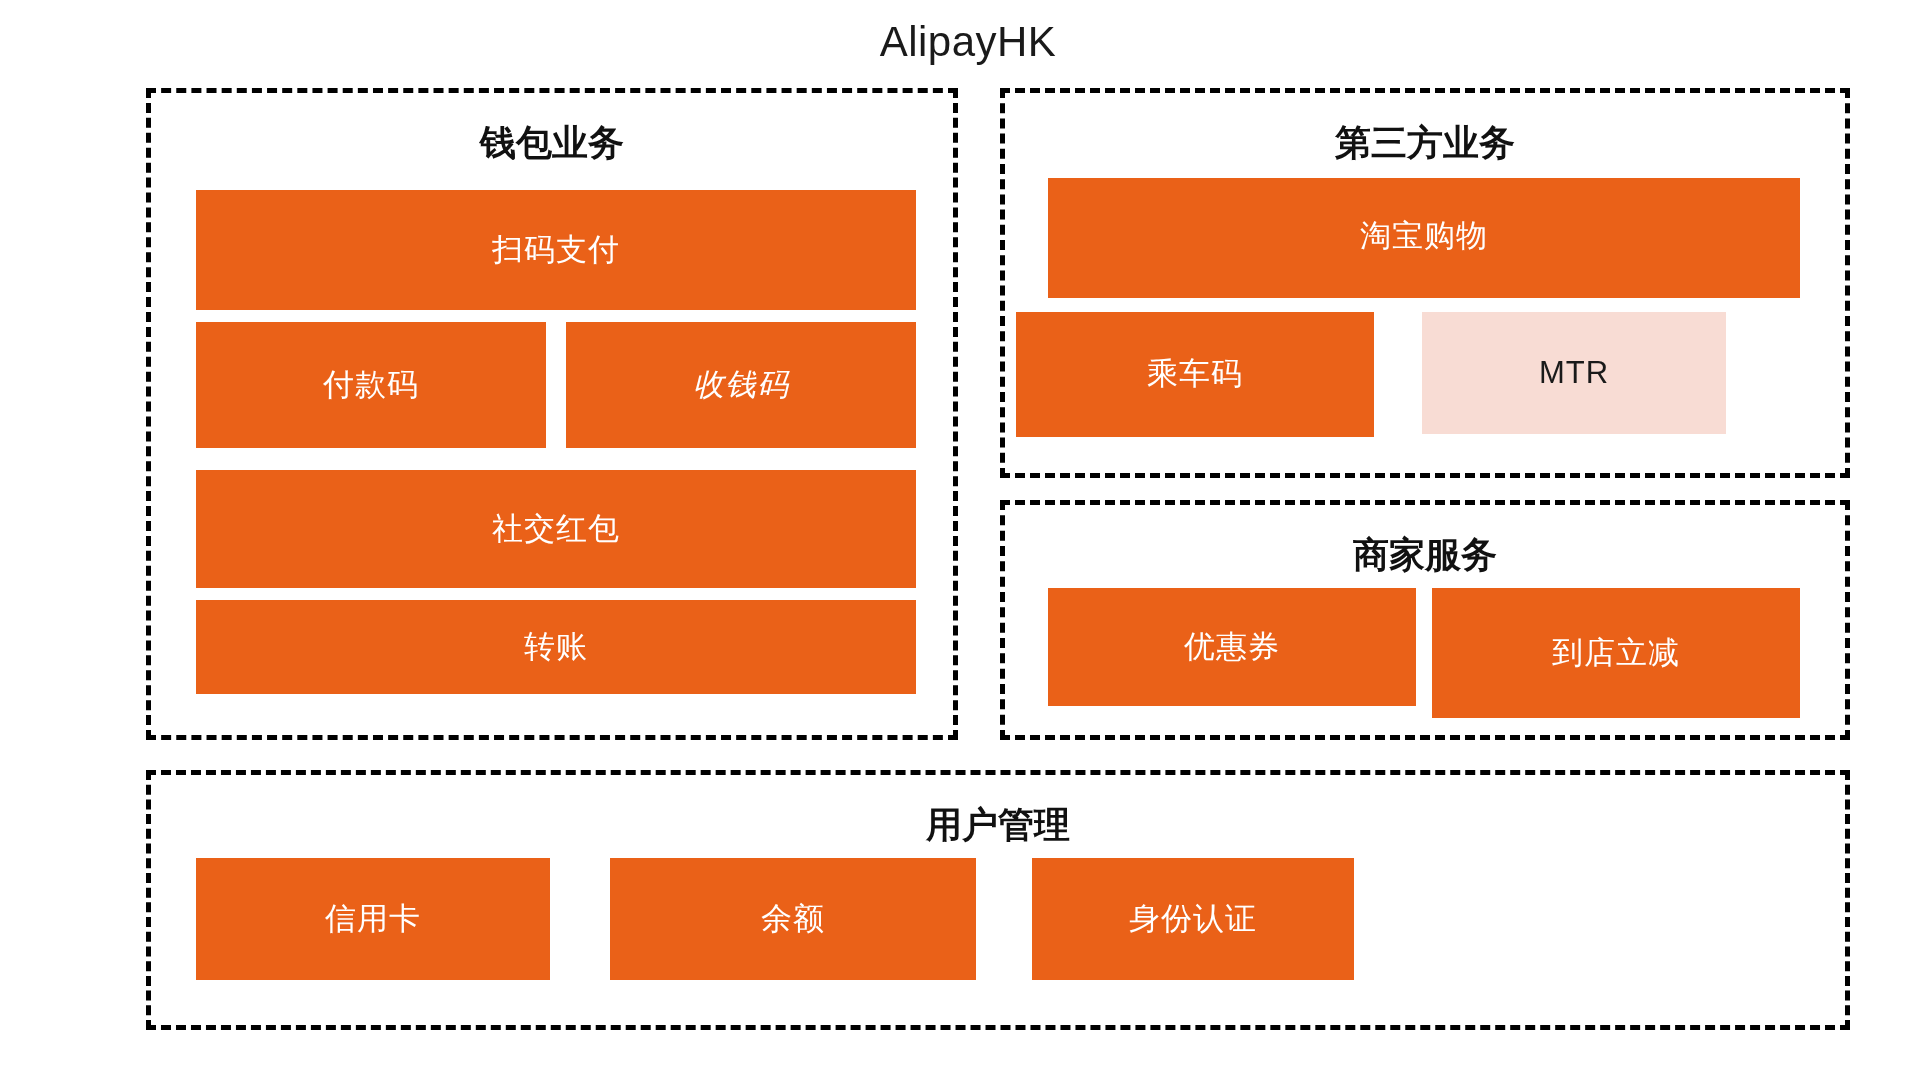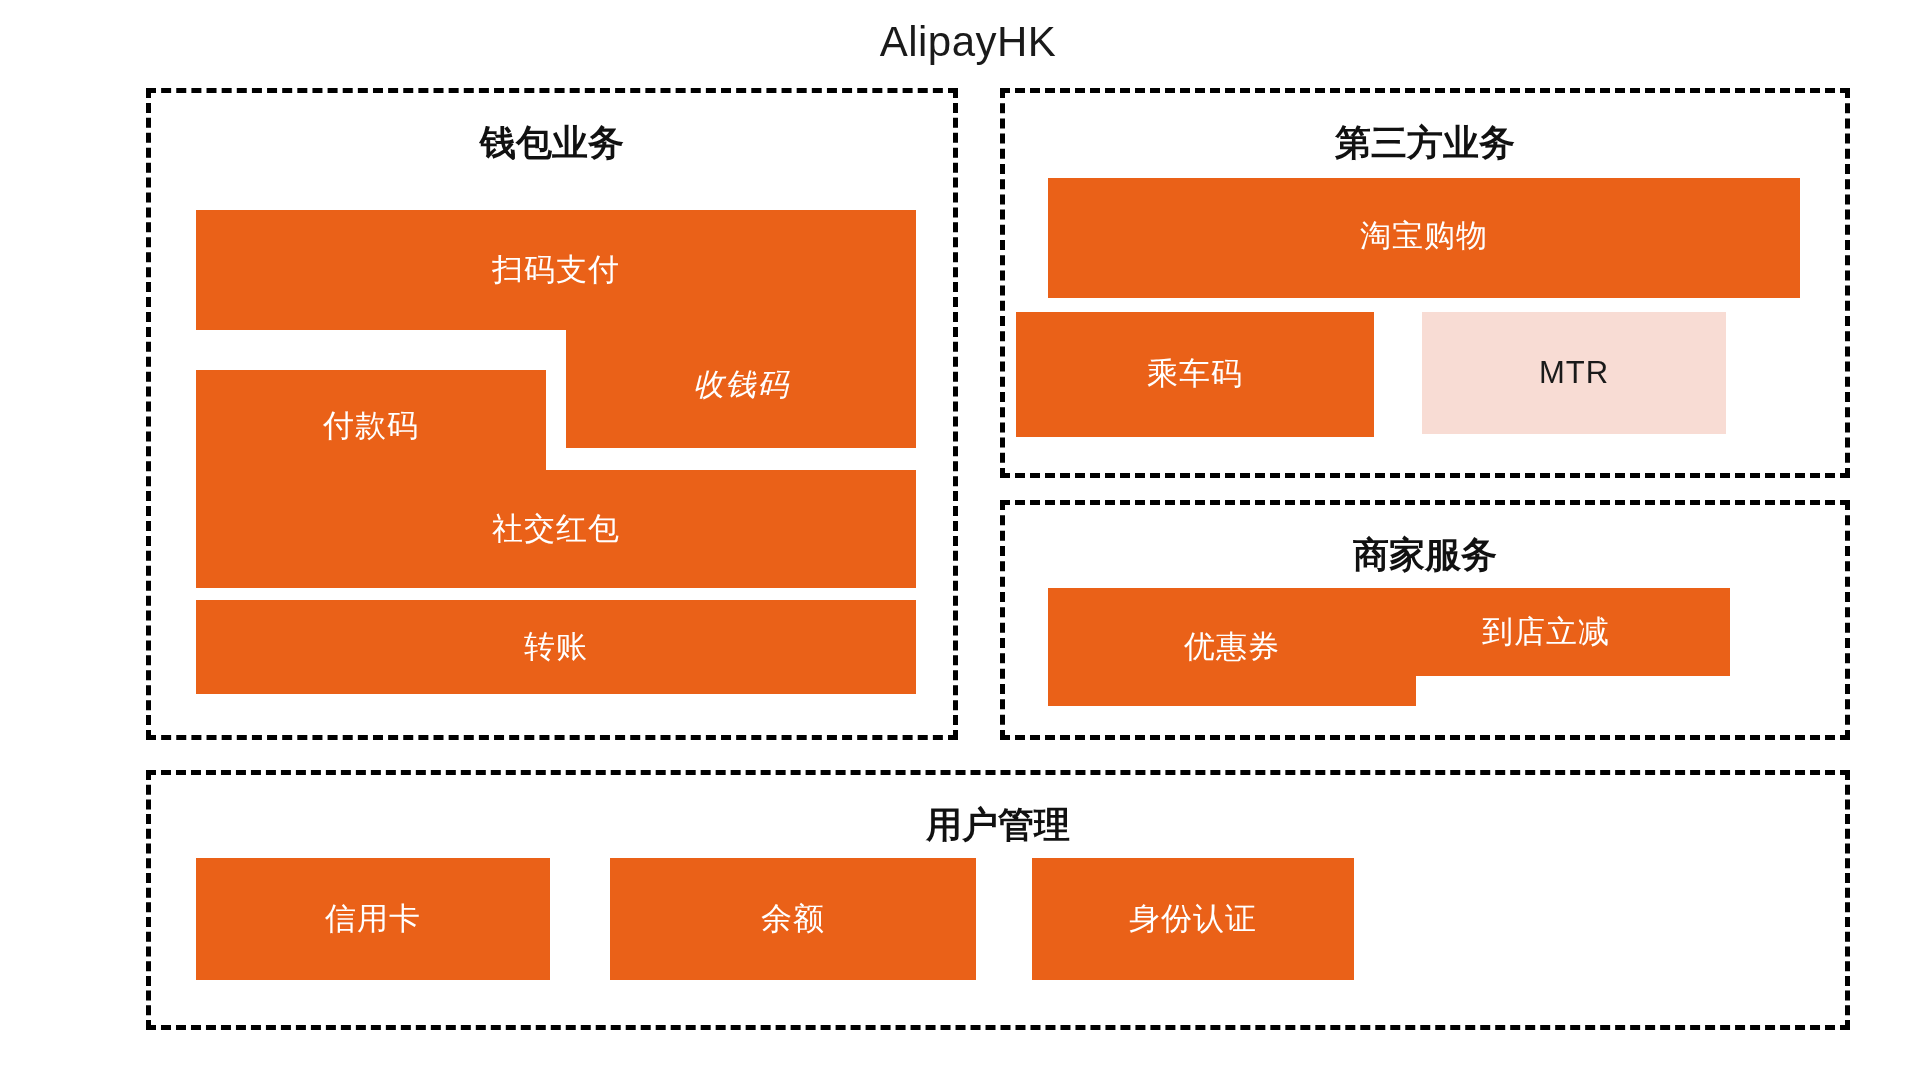--- a/index.html
+++ b/index.html
@@ -77,34 +77,34 @@
     color: #ffffff;
   }
 
   
   #group-wallet      { left: 146px;  top: 88px;  width: 812px;  height: 652px; }
   #group-thirdparty  { left: 1000px; top: 88px;  width: 850px;  height: 390px; }
   #group-merchant    { left: 1000px; top: 500px; width: 850px;  height: 240px; }
   #group-user        { left: 146px;  top: 770px; width: 1704px; height: 260px; }
 
   
-  #box-scan-pay     { left: 196px; top: 190px; width: 720px; height: 120px; margin-top: 20px; }
-  #box-payment-code { left: 196px; top: 322px; width: 350px; height: 112px; margin-top: 48px; }
+  #box-scan-pay     { left: 196px; top: 190px; width: 720px; height: 120px; }
+  #box-payment-code { left: 196px; top: 322px; width: 350px; height: 126px; }
   #box-collect-code { left: 566px; top: 322px; width: 350px; height: 126px; font-style: italic; }
   #box-red-packet   { left: 196px; top: 470px; width: 720px; height: 118px; }
   #box-transfer     { left: 196px; top: 600px; width: 720px; height: 94px; }
 
   
   #box-taobao   { left: 1048px; top: 178px; width: 752px; height: 120px; font-family: Liberation Mono, monospace; }
   #box-transit  { left: 1016px; top: 312px; width: 358px; height: 125px; }
   #box-mtr      { left: 1422px; top: 312px; width: 304px; height: 122px; }
 
   
   #box-coupon   { left: 1048px; top: 588px; width: 368px; height: 118px; }
-  #box-instant  { left: 1362px; top: 588px; width: 368px; height: 88px; }
+  #box-instant  { left: 1432px; top: 588px; width: 368px; height: 130px; }
 
   
   #box-credit-card  { left: 196px;  top: 858px; width: 354px; height: 122px; }
   #box-balance      { left: 610px;  top: 858px; width: 366px; height: 122px; }
   #box-identity     { left: 1032px; top: 858px; width: 322px; height: 122px; }
   #box-p2p          { left: 1422px; top: 858px; width: 362px; height: 122px; }
 </style>
 </head>
 <body>
 

